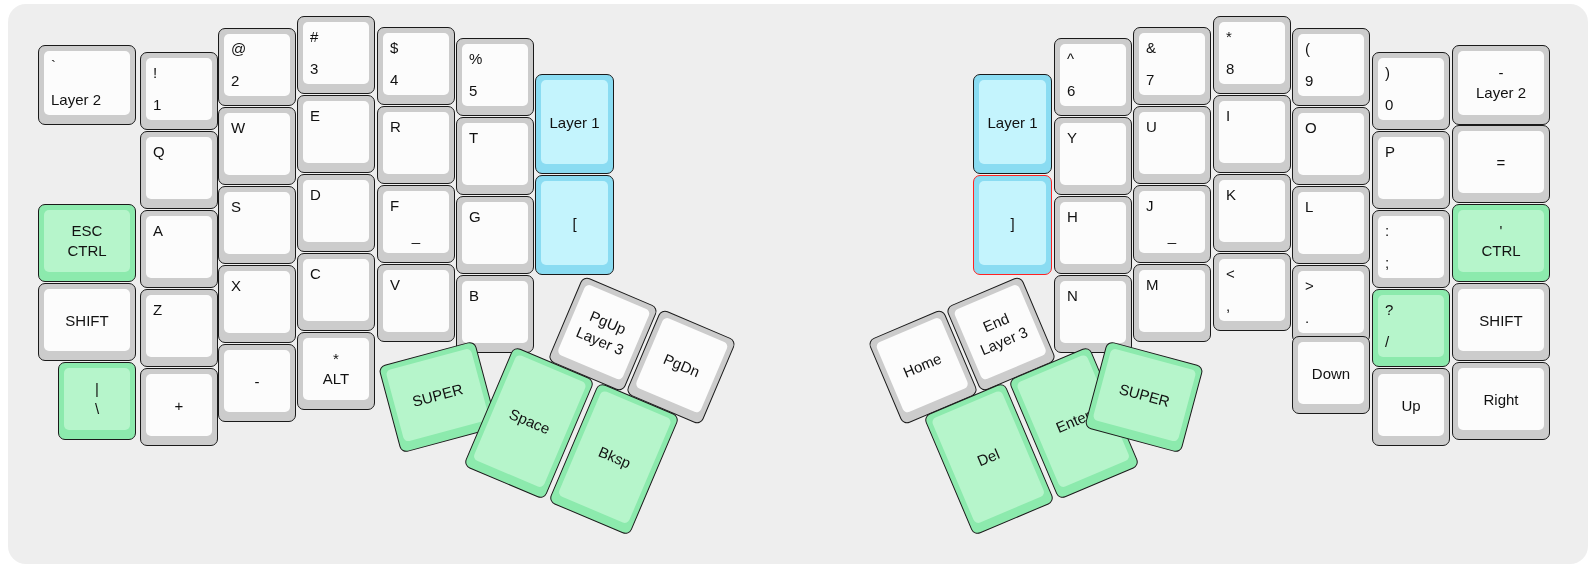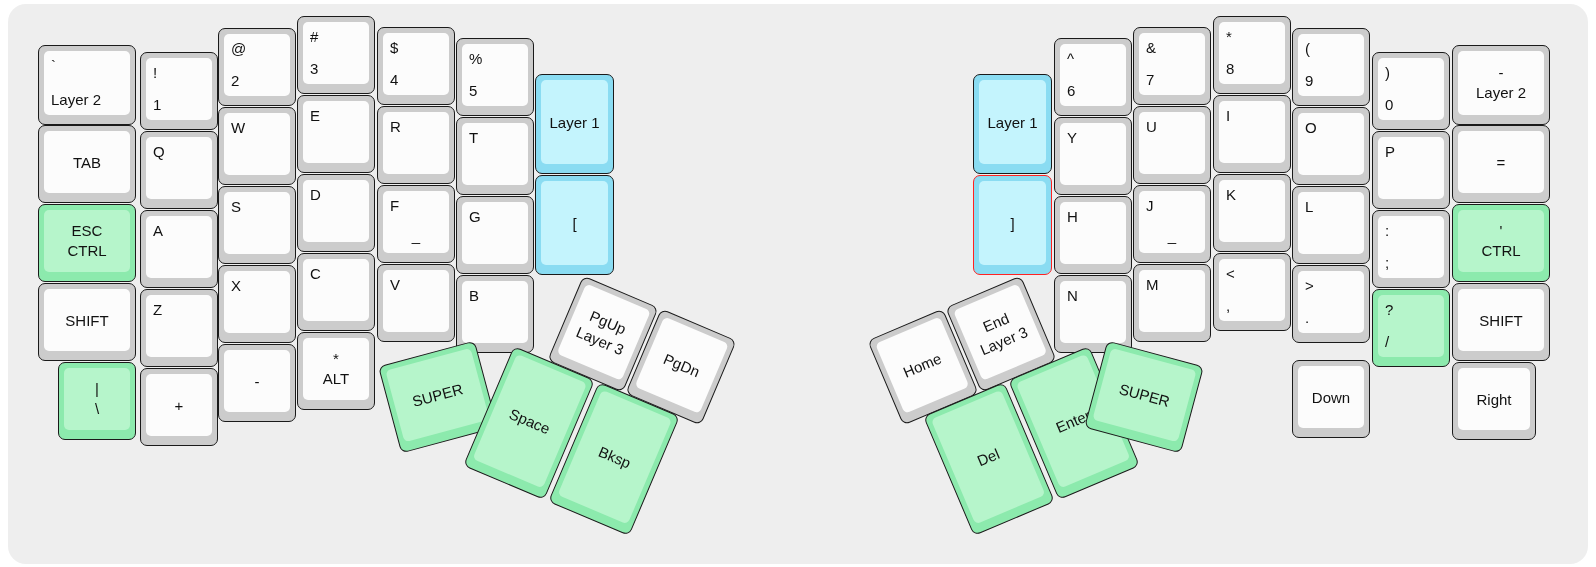--- a/index.html
+++ b/index.html
@@ -112,25 +112,20 @@
         <div class="cap">
           <div class="lg tl">%</div>
           <div class="lg bl">5</div>
         </div>
       </div>
       <div class="key blue" style="left: 535px; top: 74px; width: 79px; height: 100px;">
         <div class="cap">
           <div class="lg ctr">Layer 1</div>
         </div>
       </div>
-      <div class="key" style="left: 38px; top: 125px; width: 98px; height: 78px;">
-        <div class="cap">
-          <div class="lg ctr">TAB</div>
-        </div>
-      </div>
       <div class="key" style="left: 140px; top: 131px; width: 78px; height: 78px;">
         <div class="cap">
           <div class="lg tl">Q</div>
         </div>
       </div>
       <div class="key" style="left: 218px; top: 107px; width: 78px; height: 78px;">
         <div class="cap">
           <div class="lg tl">W</div>
         </div>
       </div>
@@ -411,26 +406,31 @@
         <div class="cap">
           <div class="lg tl">?</div>
           <div class="lg bl">/</div>
         </div>
       </div>
       <div class="key" style="left: 1452px; top: 283px; width: 98px; height: 78px;">
         <div class="cap">
           <div class="lg ctr">SHIFT</div>
         </div>
       </div>
-      <div class="key" style="left: 1292px; top: 360px; width: 78px; height: 78px; text-decoration: underline;">
+      <div class="key" style="left: 1292px; top: 336px; width: 78px; height: 78px; text-decoration: underline;">
         <div class="cap">
           <div class="lg ctr">Down</div>
         </div>
       </div>
-      <div class="key" style="left: 1452px; top: 362px; width: 84px; height: 78px;">
+      <div class="key" style="left: 1372px; top: 368px; width: 78px; height: 78px;">
+        <div class="cap">
+          <div class="lg ctr">Up</div>
+        </div>
+      </div>
+      <div class="key" style="left: 1452px; top: 362px; width: 98px; height: 78px;">
         <div class="cap">
           <div class="lg ctr">Right</div>
         </div>
       </div>
       <div class="key" style="left: 882px; top: 321px; width: 82px; height: 92px; transform: rotate(-23deg);">
         <div class="cap">
           <div class="lg ctr">Home</div>
         </div>
       </div>
       <div class="key" style="left: 960px; top: 288px; width: 82px; height: 92px; transform: rotate(-23deg);">

